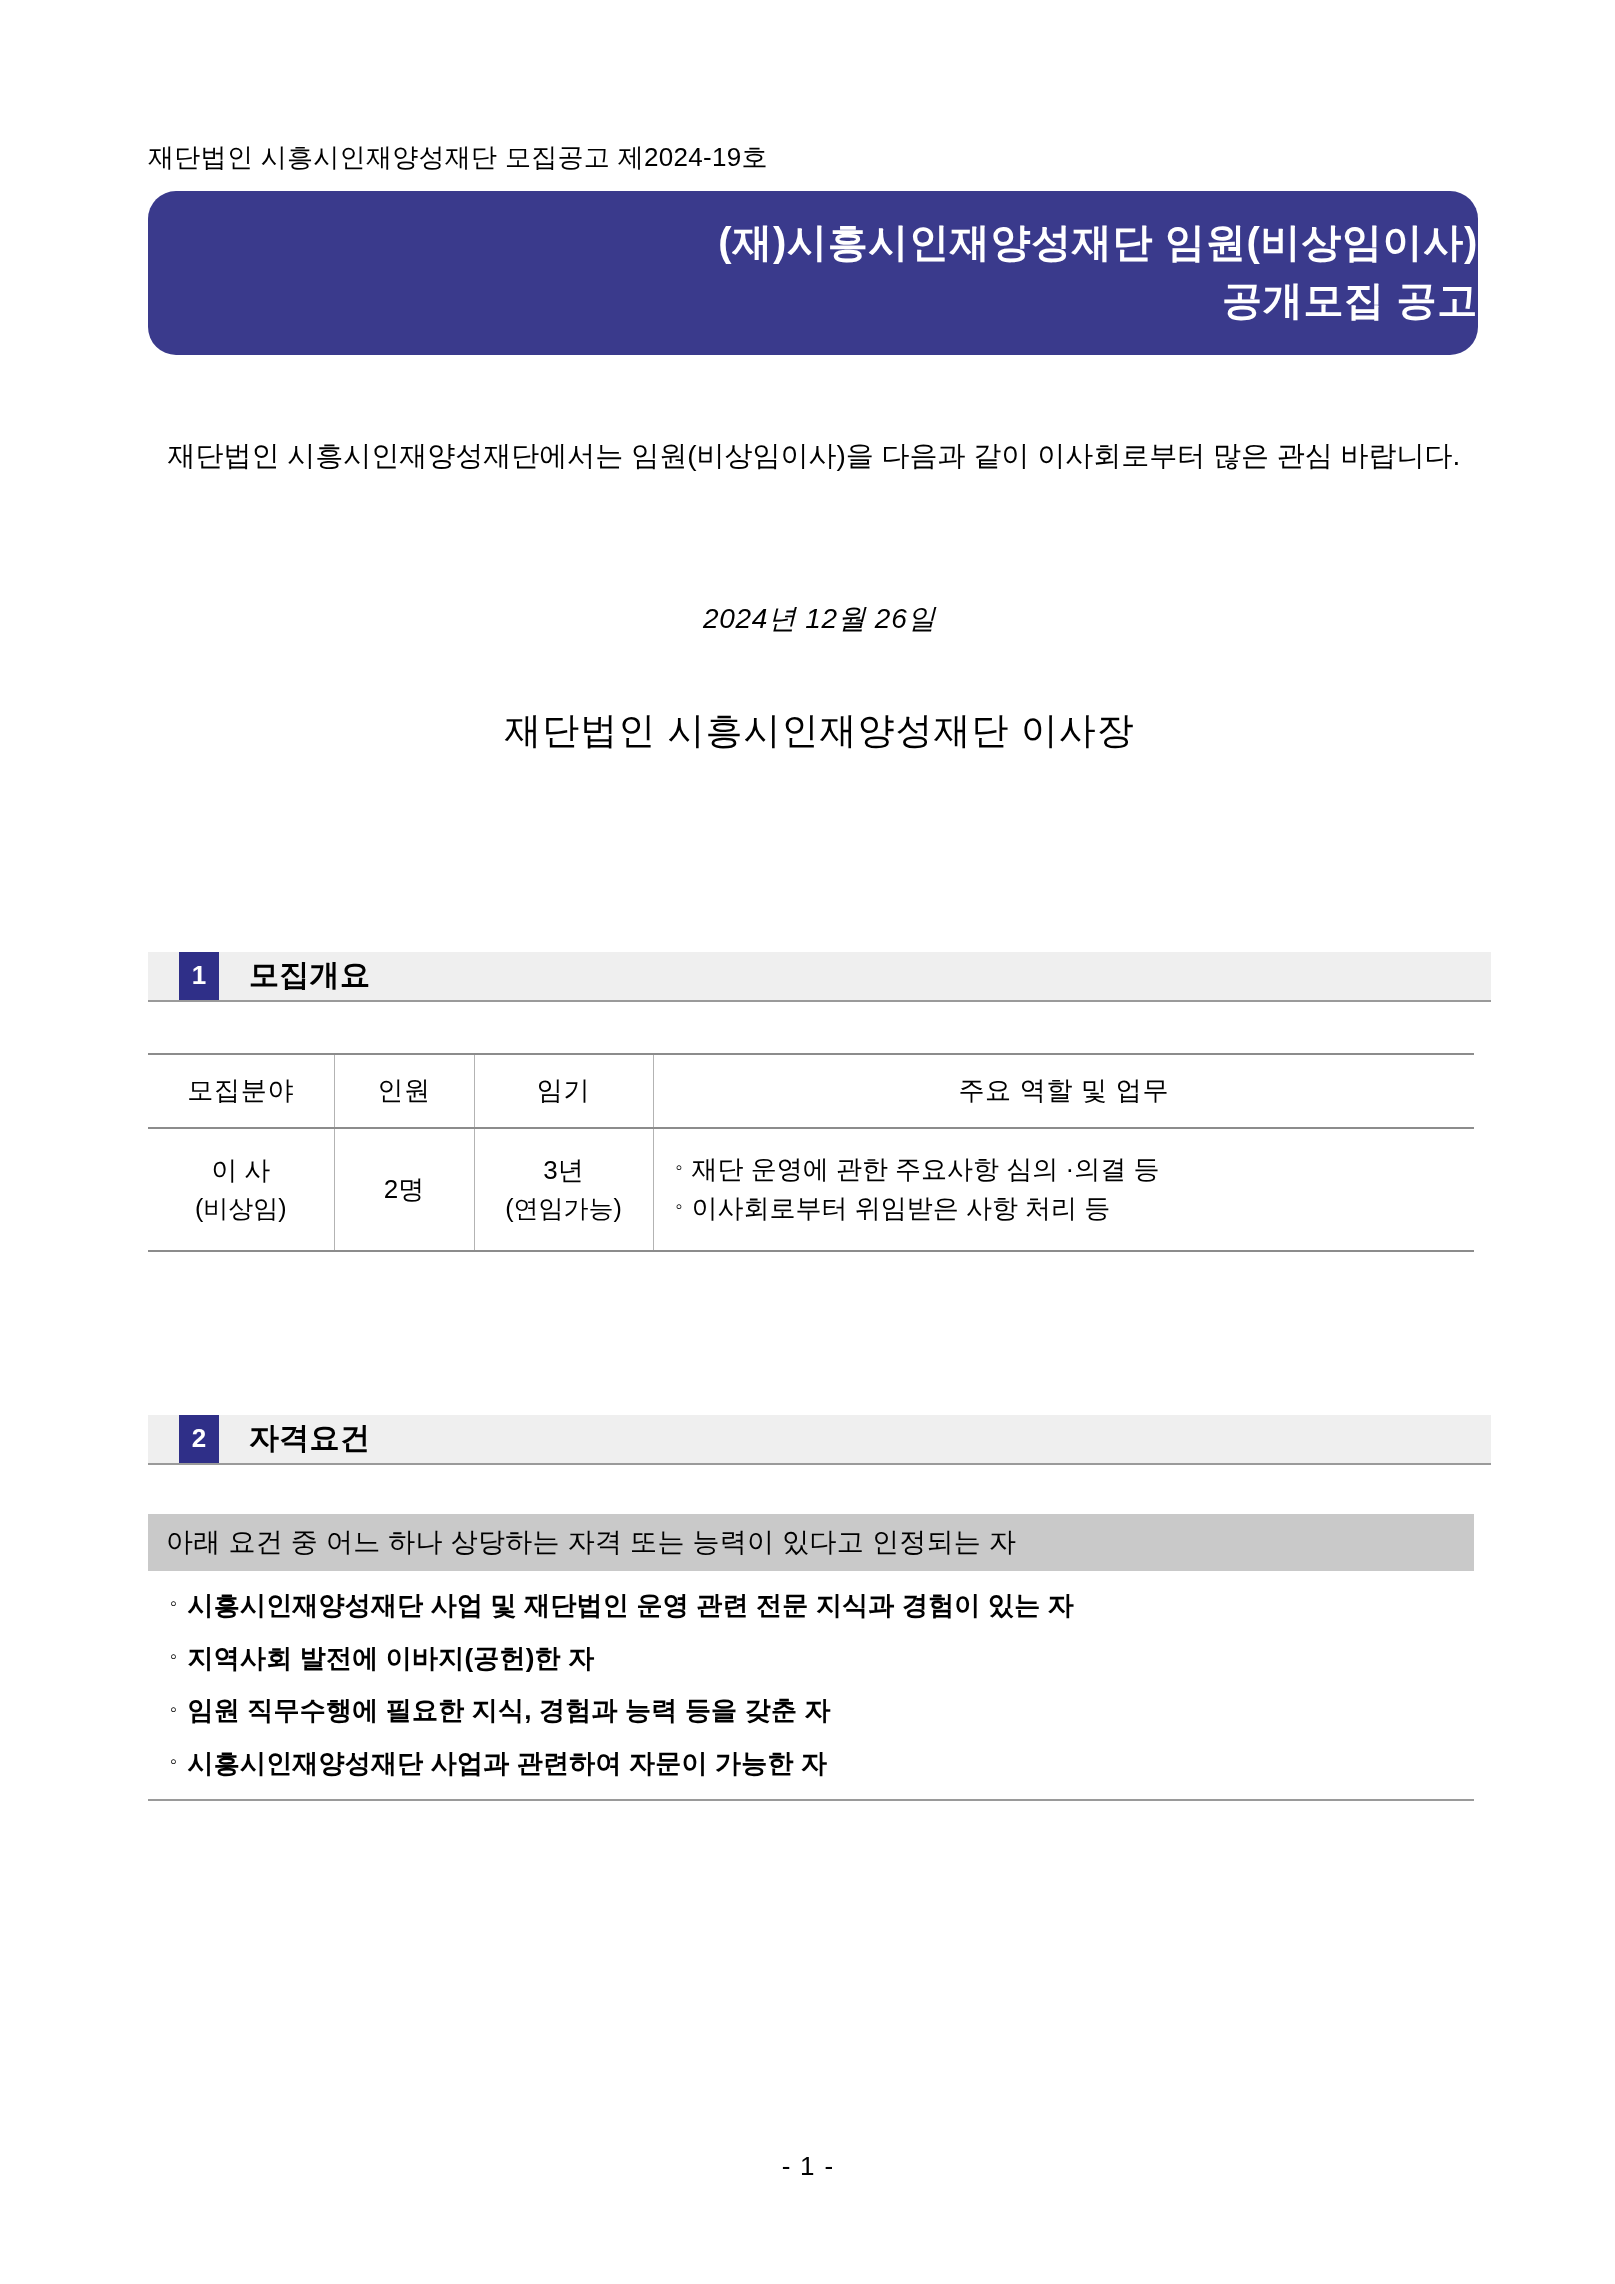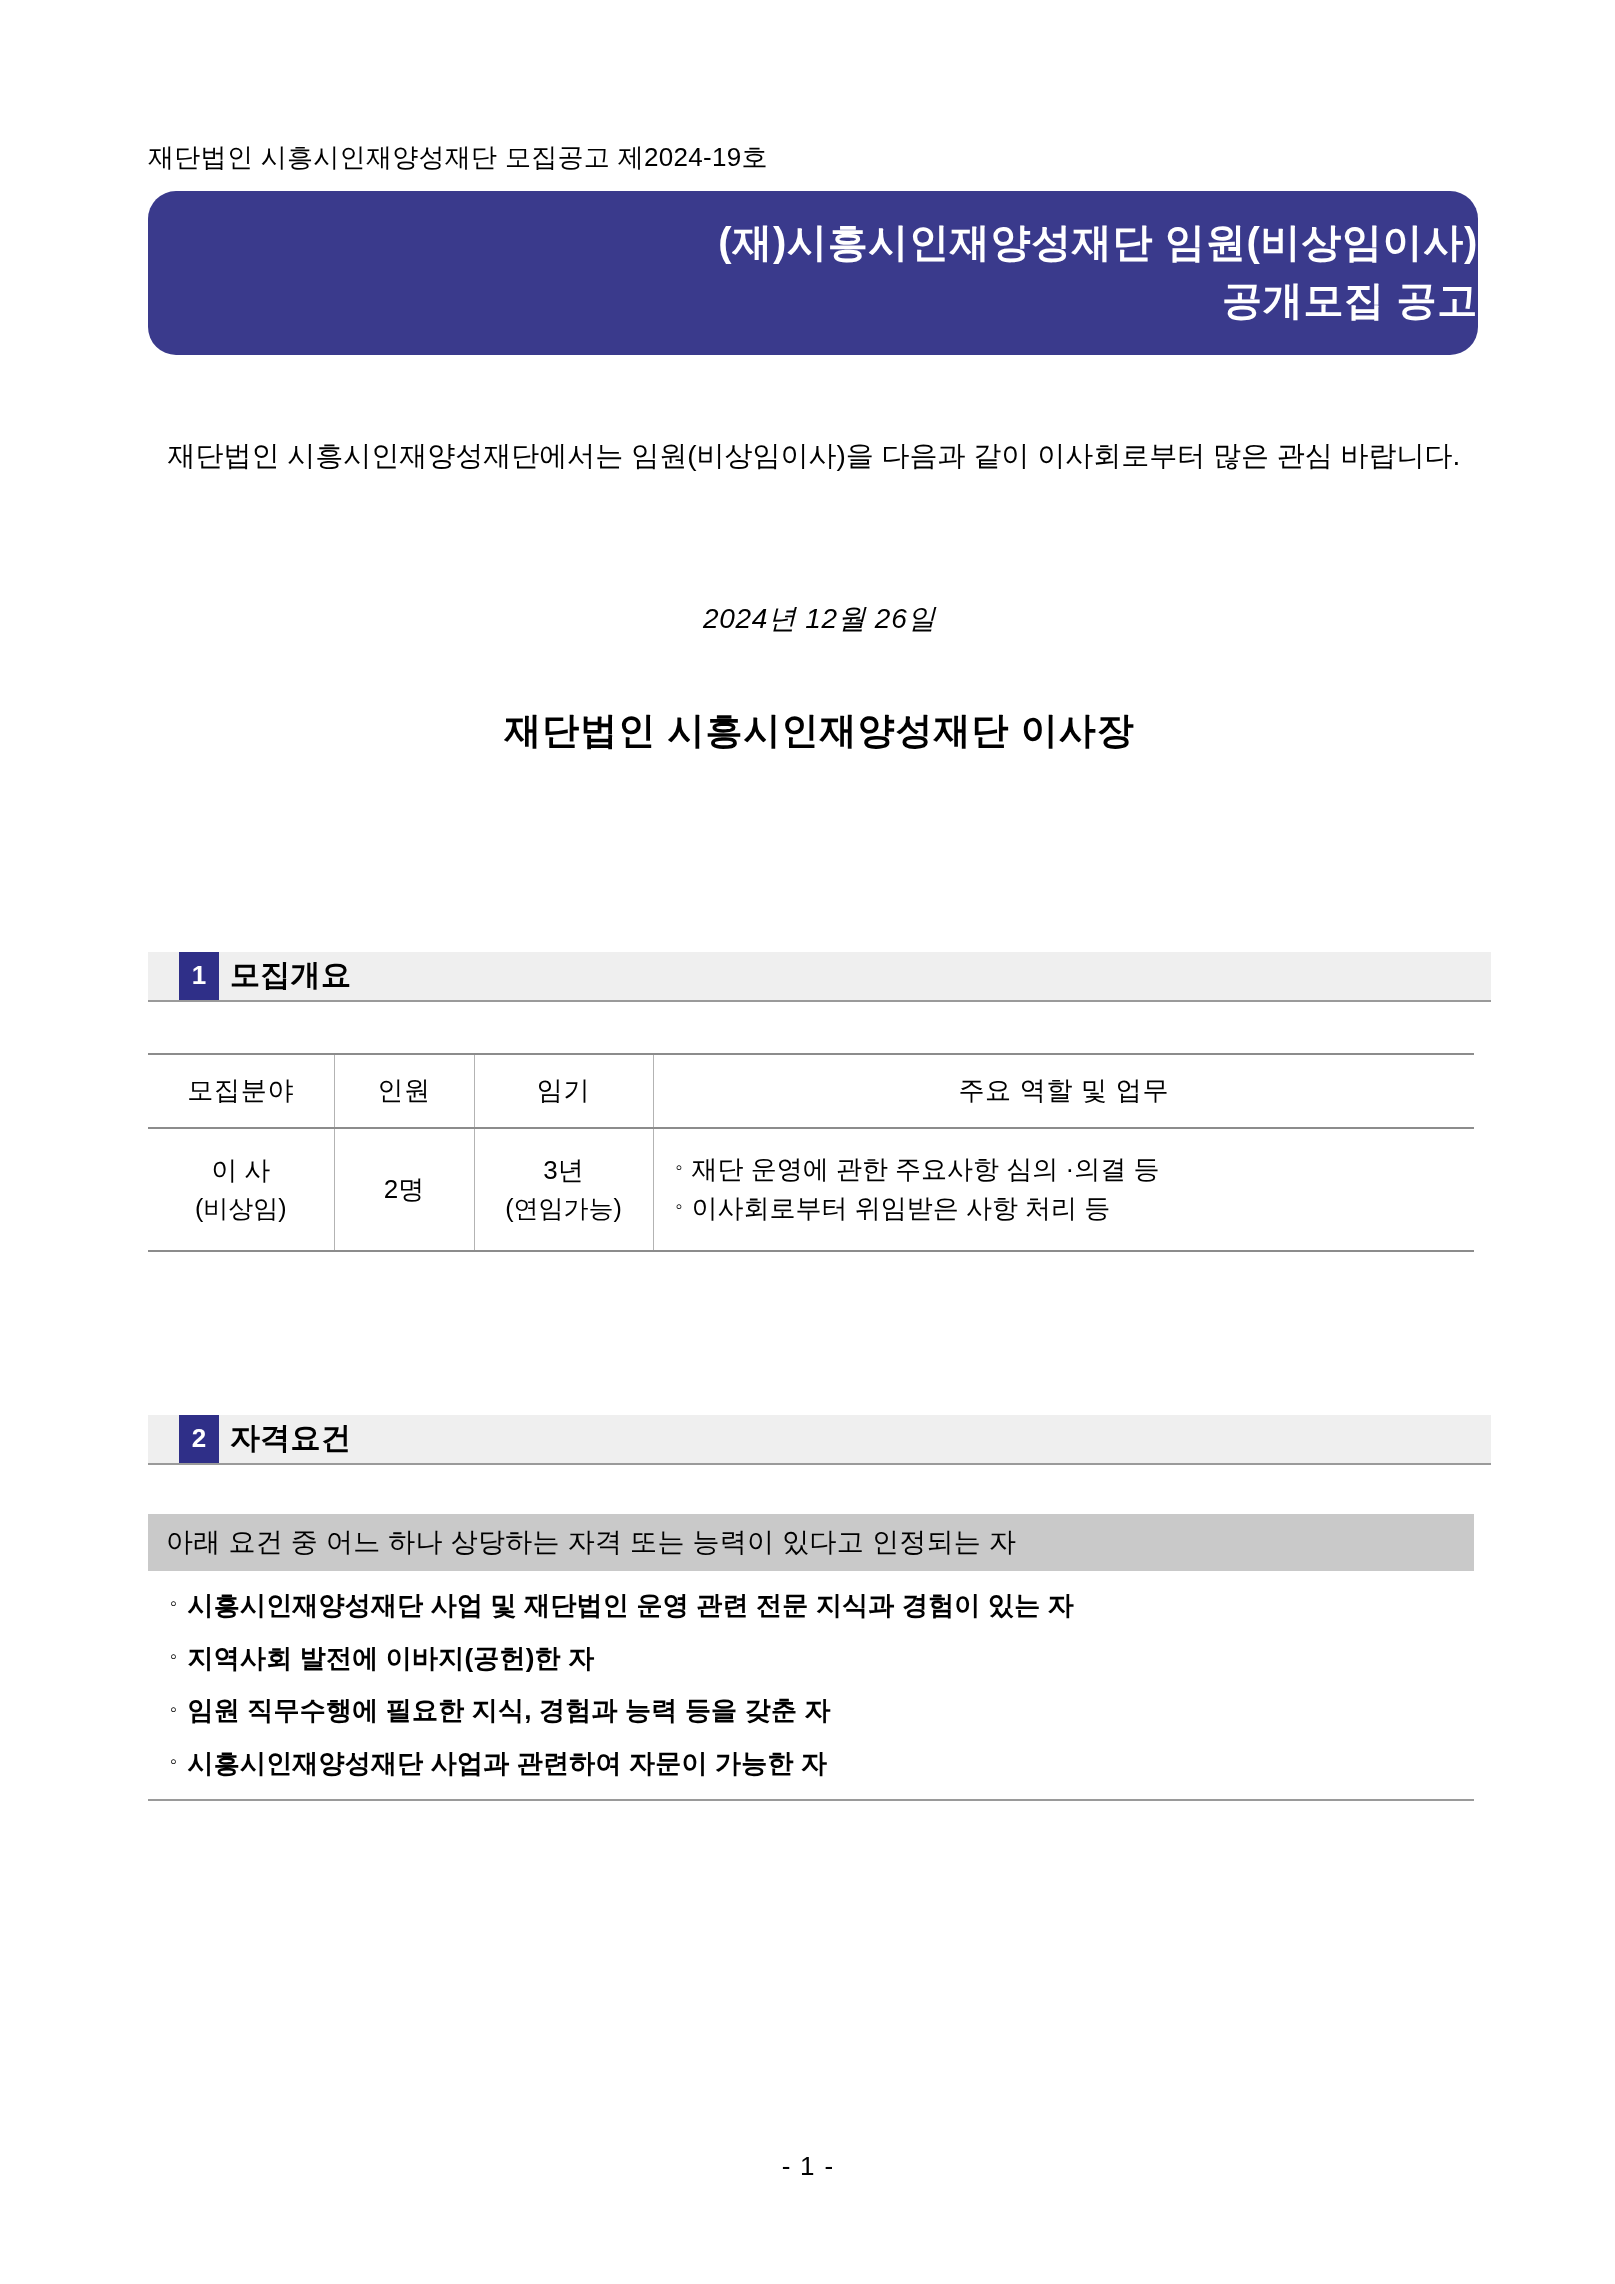--- a/index.html
+++ b/index.html
@@ -68,21 +68,21 @@
   .date {
     text-align: center;
     font-size: 28px;
     margin-top: 121px;
     letter-spacing: 0.7px;
     font-style: italic;
   }
   .signer {
     text-align: center;
     font-size: 37px;
-    font-weight: bold;
+    font-weight: normal;
     margin-top: 68px;
     letter-spacing: 1px;
   }
 
   
   .section {
     margin-top: 0;
   }
   .sec-head {
     display: flex;
@@ -103,21 +103,21 @@
     font-weight: bold;
     display: flex;
     align-items: center;
     justify-content: center;
   }
   .sec-head .label {
     flex: 1;
     background: transparent;
     display: flex;
     align-items: center;
-    padding-left: 11px;
+    padding-left: 30px;
     font-size: 30px;
     font-weight: bold;
     letter-spacing: 0.3px;
   }
 
   .sec1 { margin-top: 196px; }
   .sec2 { margin-top: 163px; }
 
   
   table.rec {

